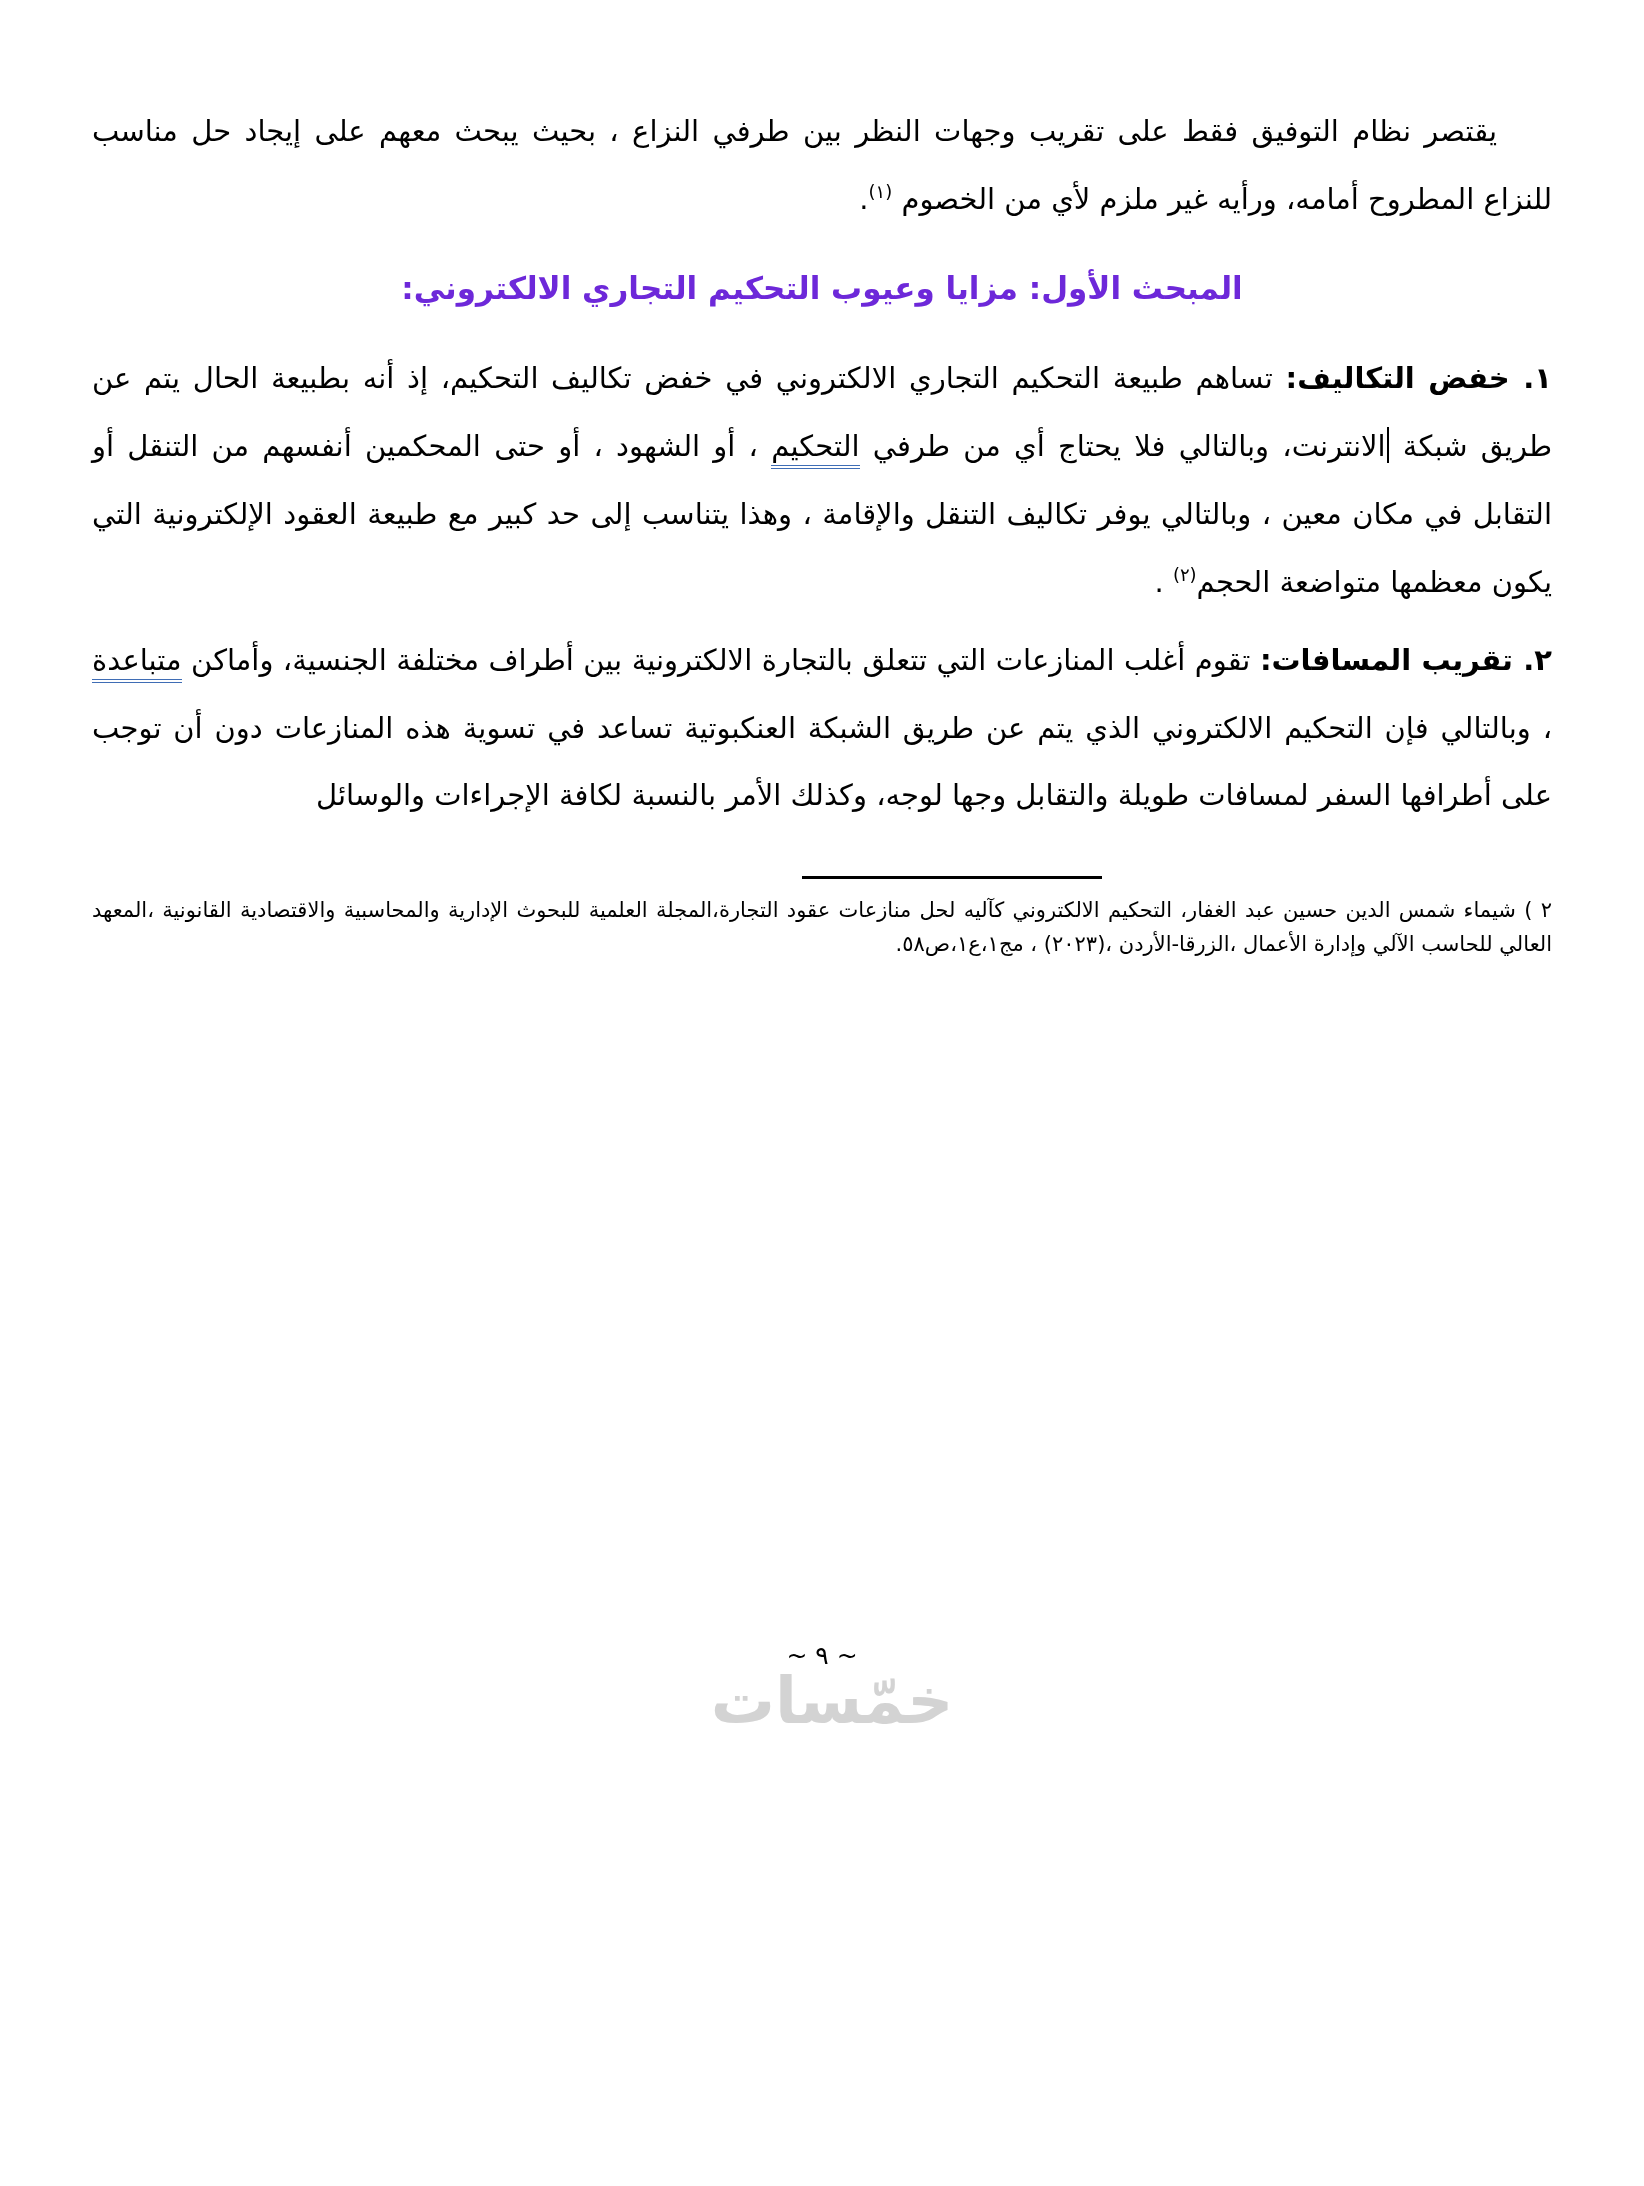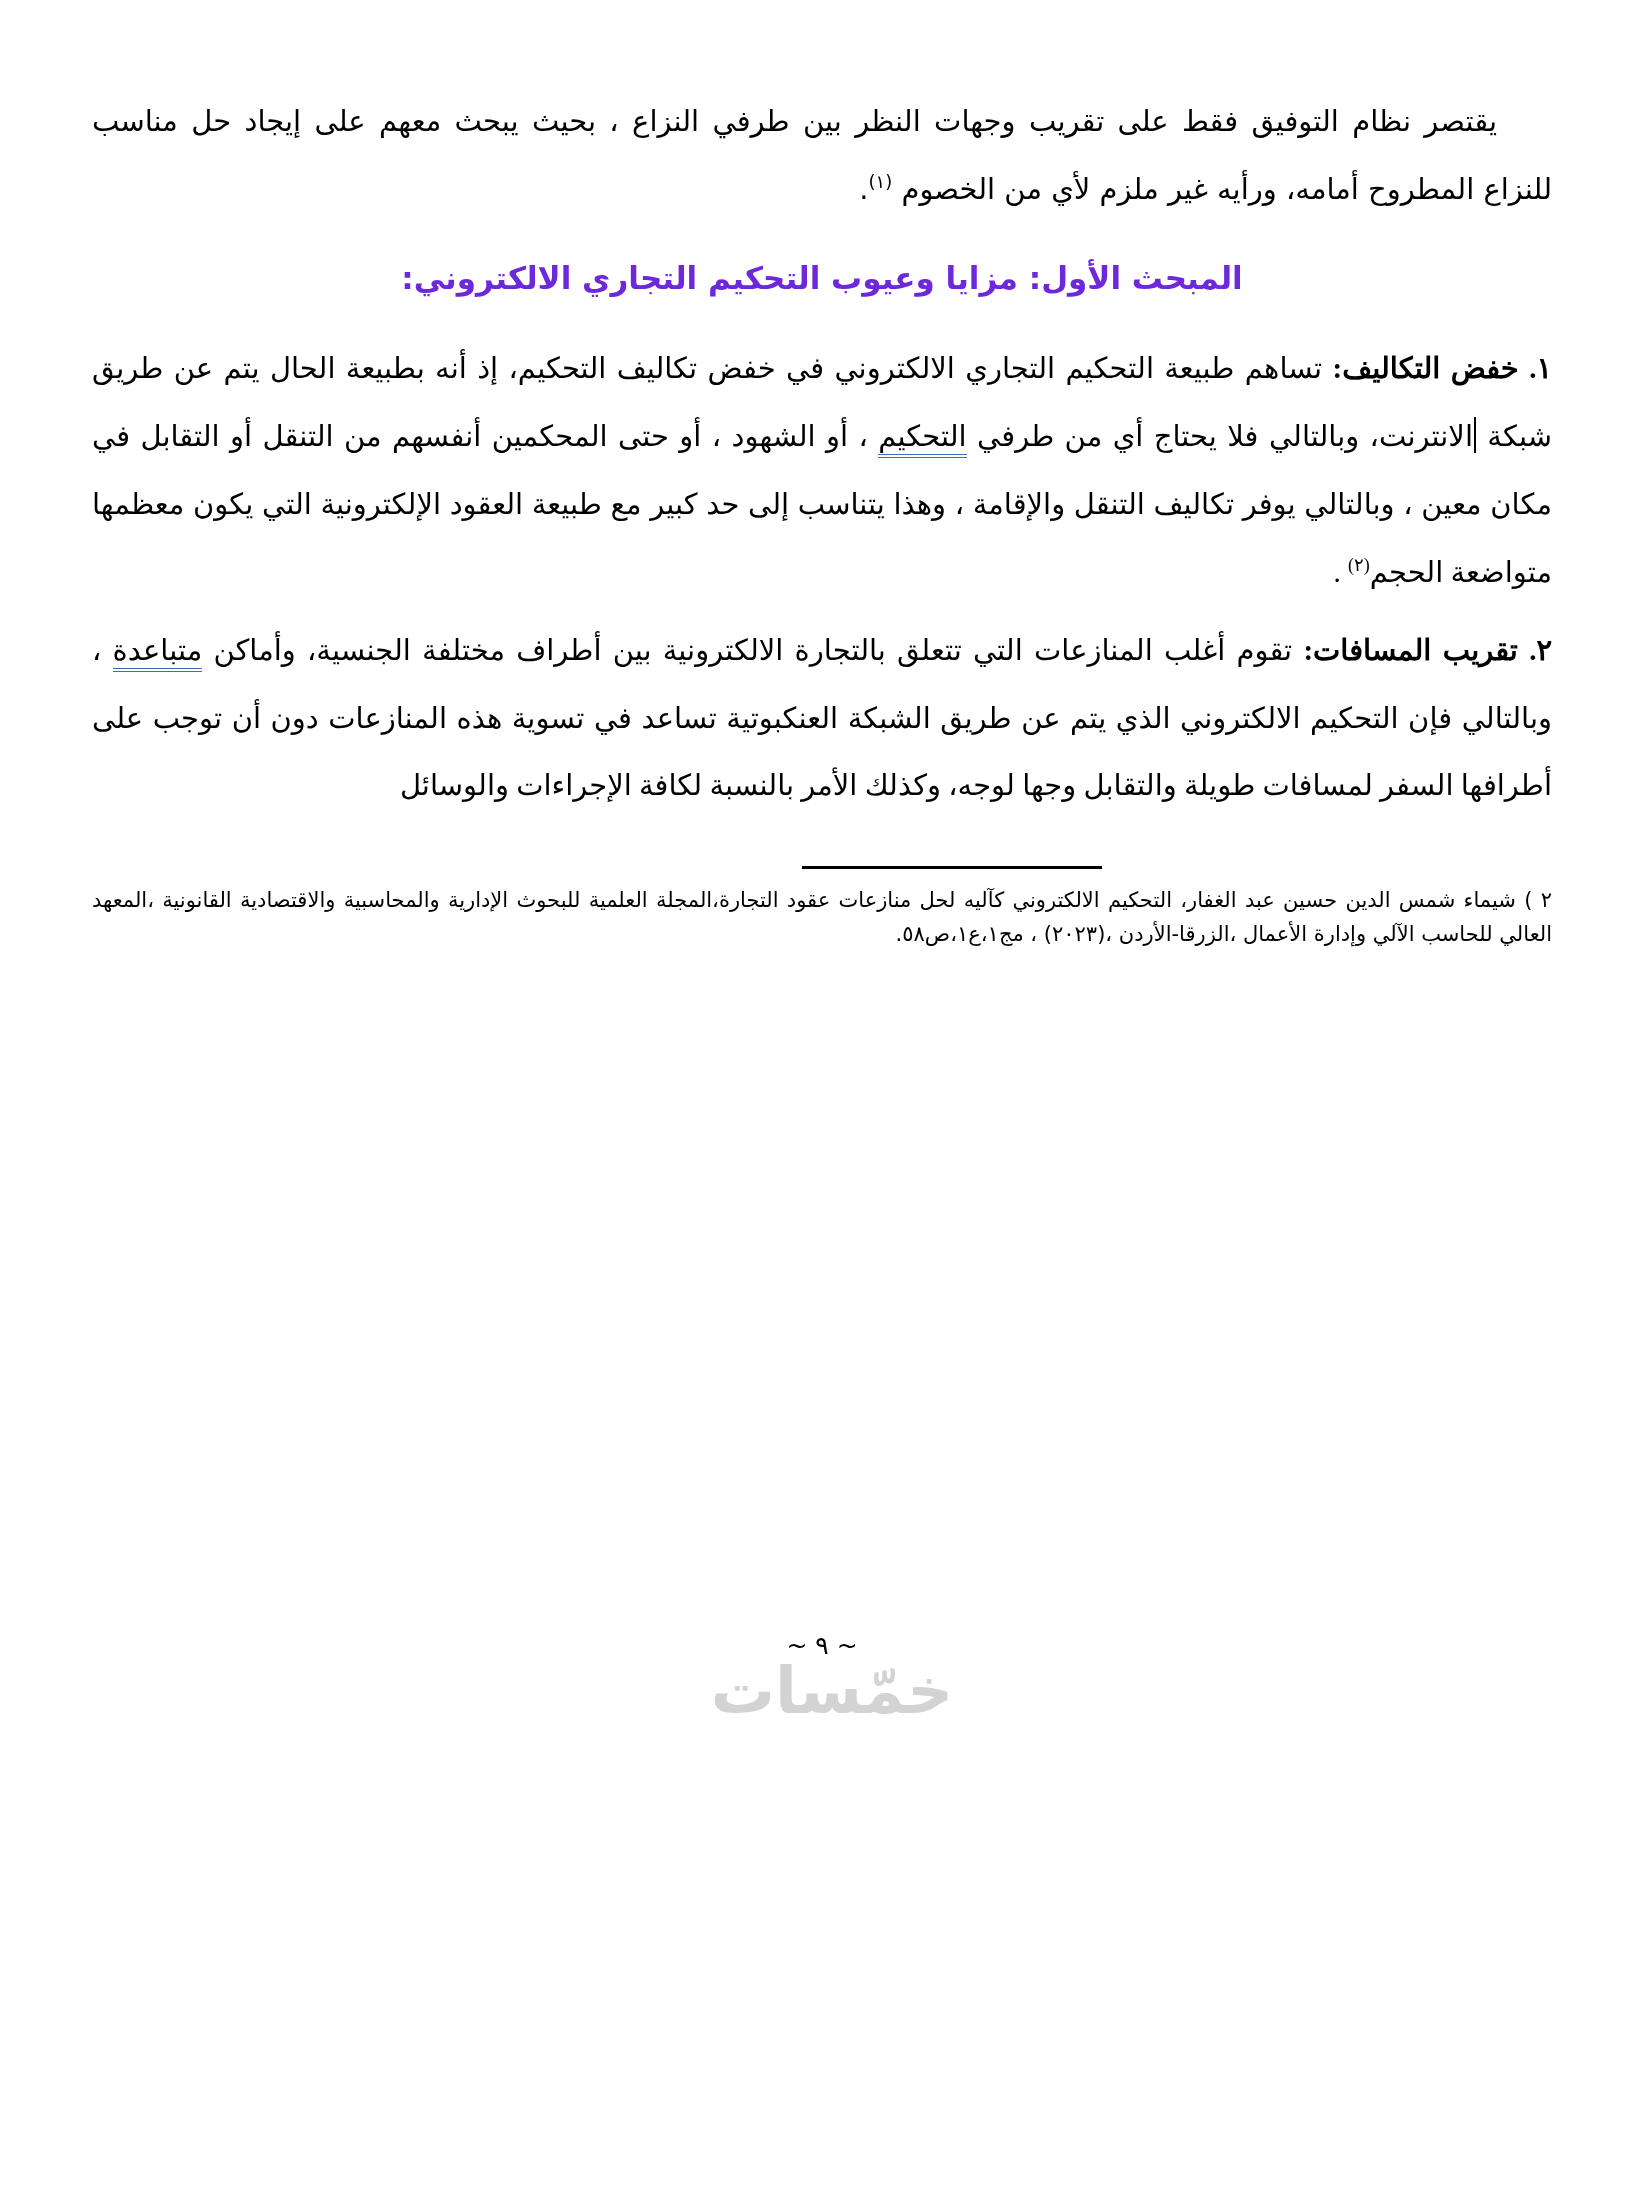--- a/index.html
+++ b/index.html
@@ -2,21 +2,21 @@
 <html lang="ar" dir="rtl"><head>
 <meta charset="utf-8">
 <style>
   html, body { margin: 0; padding: 0; background: #ffffff; }
   body { font-family: "DejaVu Sans", sans-serif; }
 
   .page {
     position: relative;
     width: 1644px;
     height: 1732px;
-    margin: 0 auto;
+    margin: 10px auto;
     background: #ffffff;
     direction: rtl;
     color: #000000;
     overflow: hidden;
   }
 
   .content { padding: 88px 92px 0 92px; }
 
   .body-par {
     margin: 0;
@@ -28,21 +28,21 @@
 
   .heading {
     color: #6d28d9;
     font-size: 31px;
     font-weight: bold;
     text-align: center;
     margin: 30px 0 32px 0;
     line-height: 1.6;
   }
 
-  .num-item { margin-top: 10px; font-family: Liberation Serif, serif; }
+  .num-item { margin-top: 10px; }
   .lead { font-weight: bold; }
 
   sup.ref { font-size: 0.62em; }
 
   .squiggle {
     border-bottom: 4px double #3f6db5;
     padding-bottom: 2px;
   }
 
   .cursor-bar {

